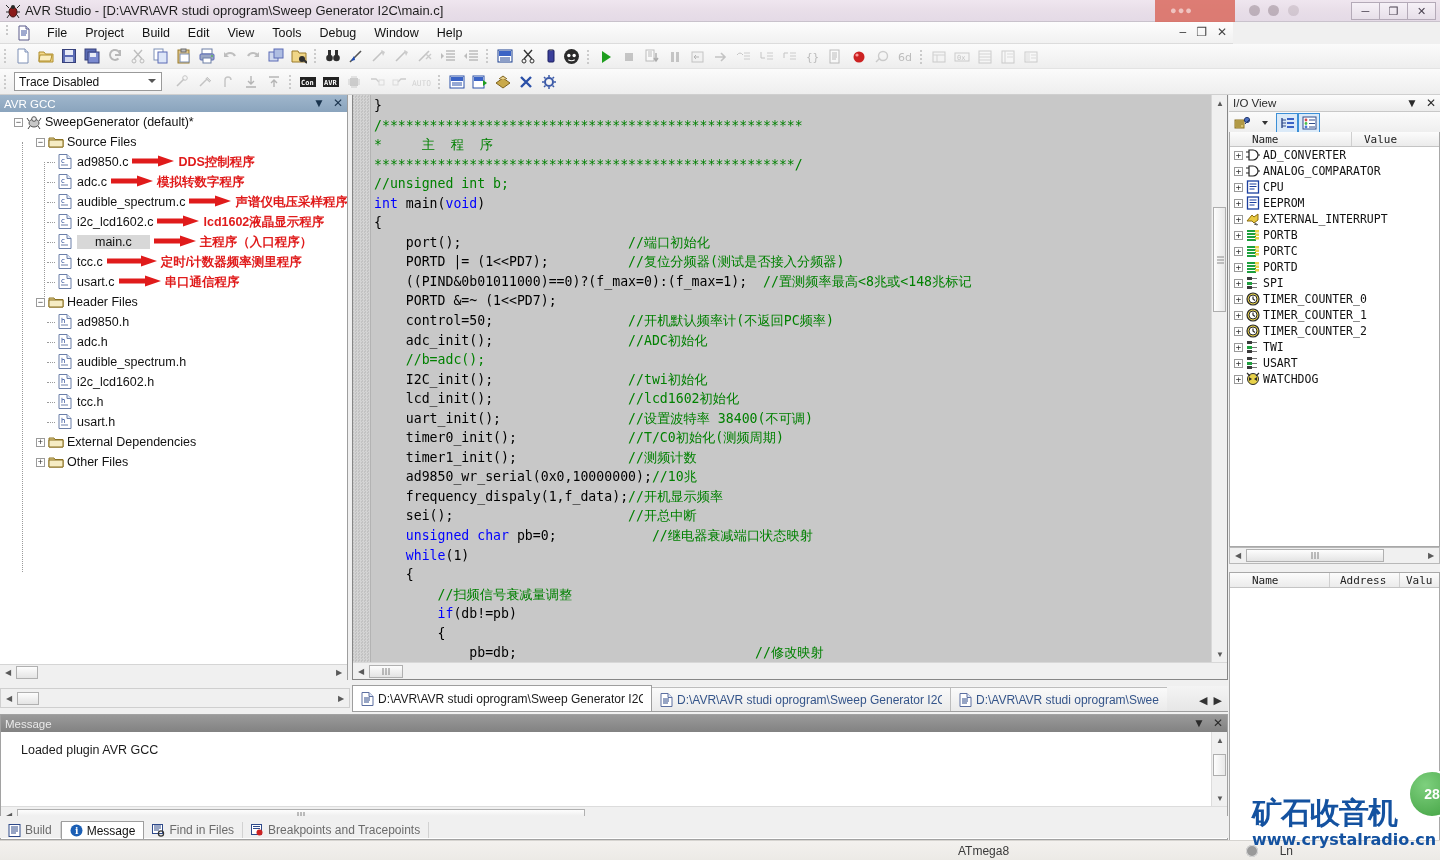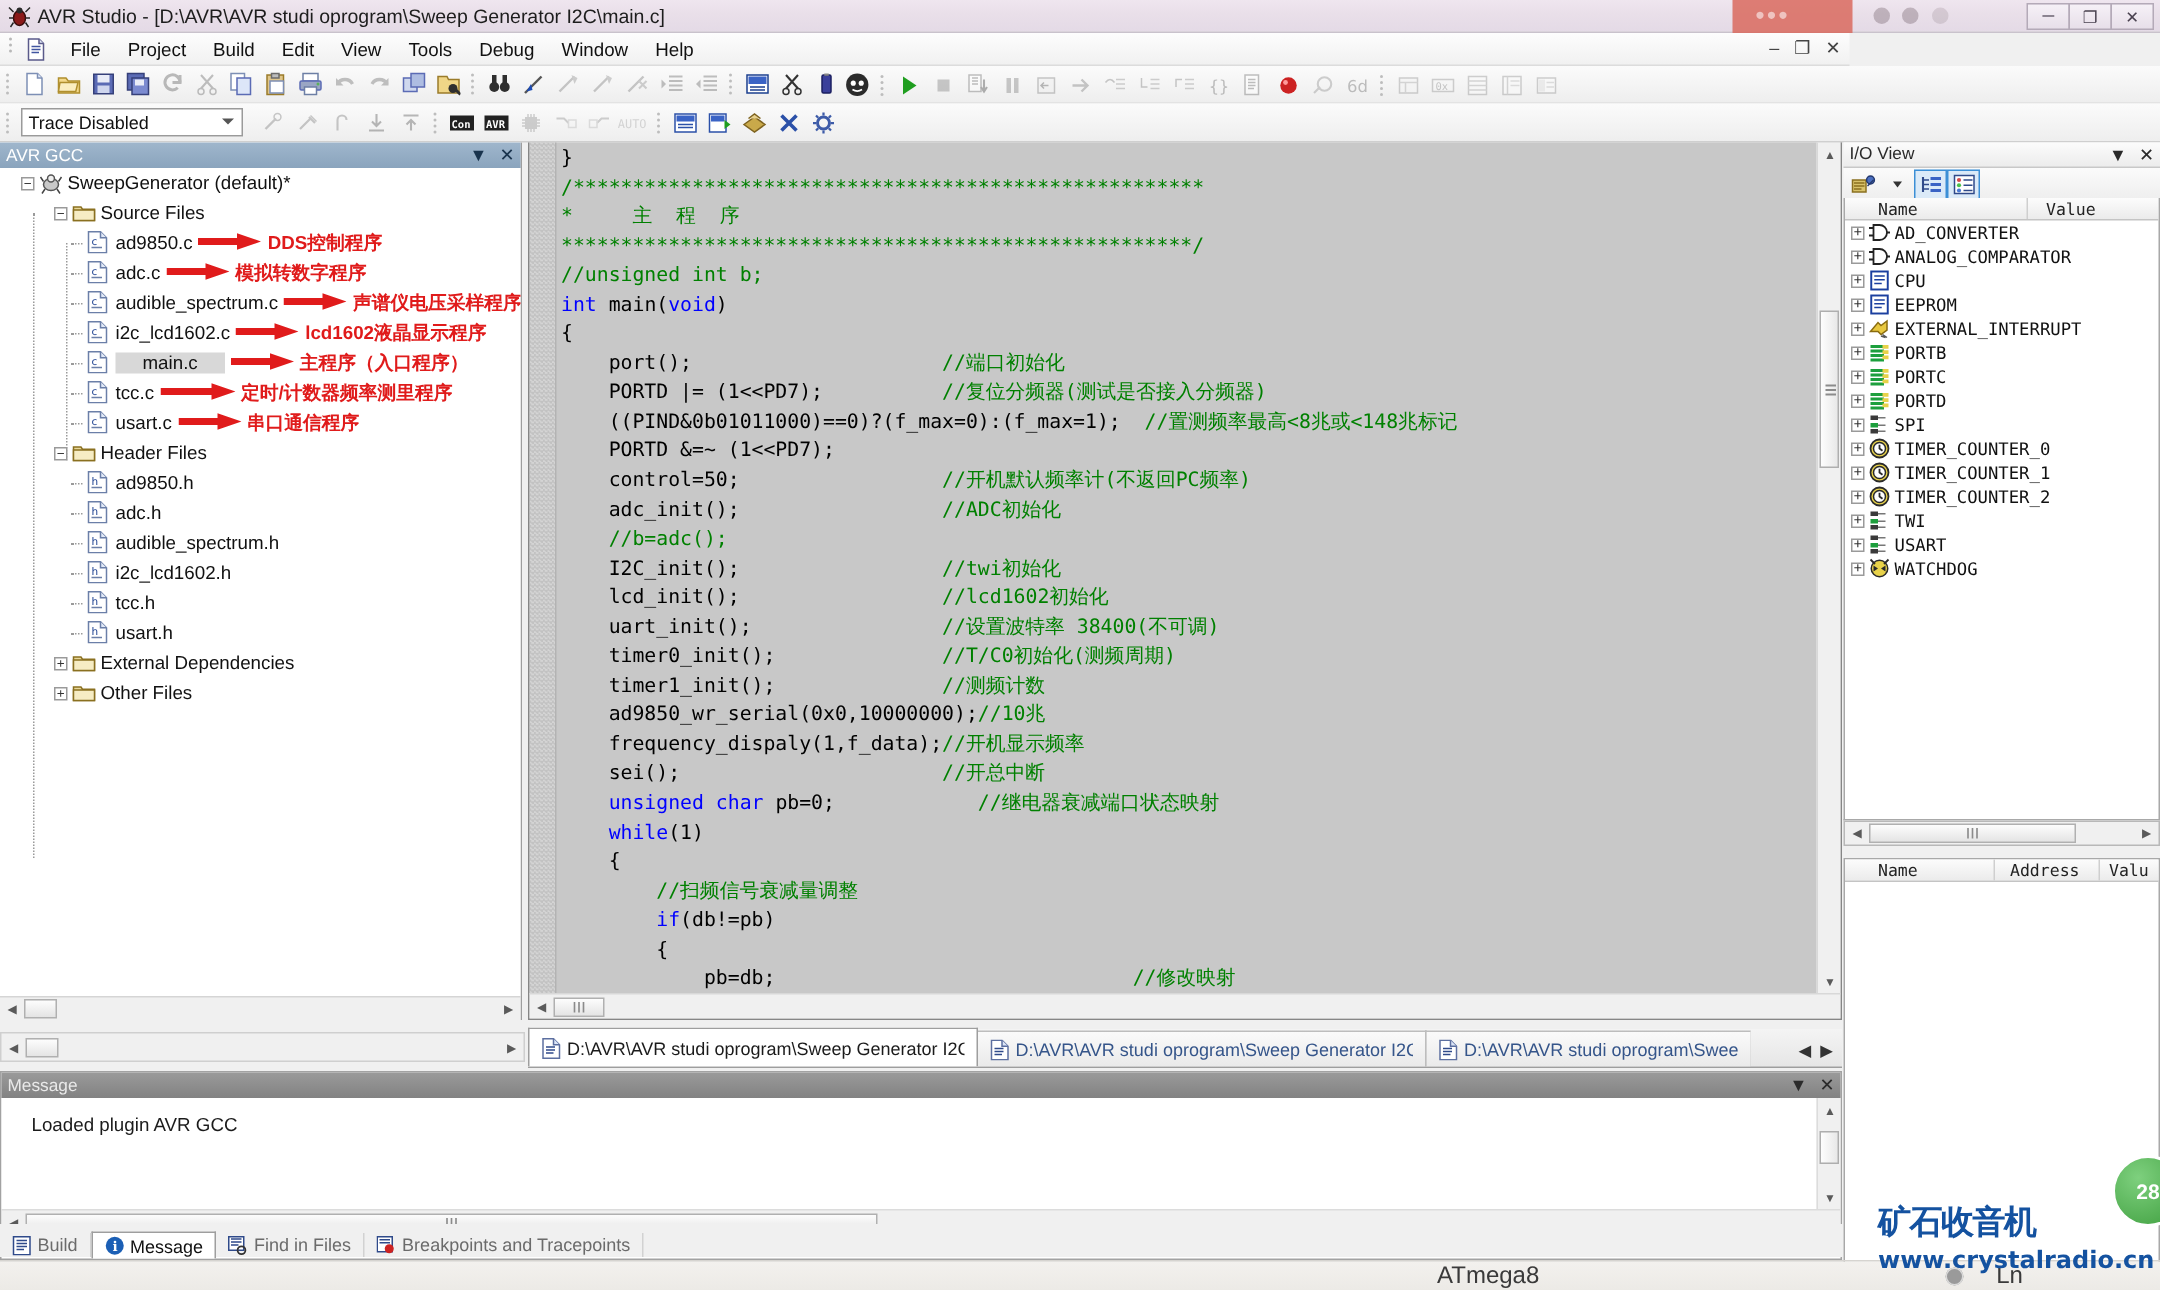--- a/index.html
+++ b/index.html
@@ -252,34 +252,34 @@
      font-size:12px; color:#6b6b6b; flex:none; border-right:1px solid #d2d2d2;}
   .mtab.active { background:#fff; color:#111; border:1px solid #9e9e9e;
      border-bottom:none; height:18px; margin-bottom:-1px; }
   .mtab .mi { width:13px;height:13px;flex:none; }
 
   
   .statusbar {
     position:absolute; left:0; bottom:0; width:1440px; height:20px;
     background:linear-gradient(to bottom,#f3f1ee,#eceae6);
     border-top:1px solid #d6d4d0; display:flex; align-items:center;
-    font-size:16px; color:#3a3a3a;
+    font-size:12px; color:#3a3a3a;
   }
   .sb-seg { padding:0 8px; white-space:nowrap; }
   .sb-gray { color:#8a8a8a;margin-top:36px; }
   .sb-dot { width:12px;height:12px;border-radius:50%;background:#9a9a9a;
      box-shadow: inset 0 0 0 1px #dadada; margin:0 6px; flex:none;}
 
   
   .wm {
     position:absolute; left:1252px; top:800px; width:186px; height:52px;
     pointer-events:none; z-index:40;
   }
-  .wm-cn { font-family:Liberation Serif, serif; font-weight:bold;
-     font-size:22px; color:#1452a0; letter-spacing:-1px; line-height:30px;
+  .wm-cn { font-family:Liberation Mono, monospace; font-weight:bold;
+     font-size:30px; color:#1452a0; letter-spacing:-1px; line-height:30px;
      -webkit-text-stroke: 1px #fff; paint-order: stroke fill;}
   .wm-url { font-family:"DejaVu Sans", sans-serif; font-weight:bold;
      font-size:16px; color:#1452a0; line-height:18px; margin-top:1px;}
   .wm-badge {
     position:absolute; left:1408px; top:770px; width:48px; height:48px;
     border-radius:50%; background:radial-gradient(circle at 35% 30%, #7ed07e, #3f9f3f);
     border:2px solid #fff; color:#fff; font-weight:bold; font-size:14px;
     display:flex; align-items:center; justify-content:center; z-index:41;
   }
 </style>

